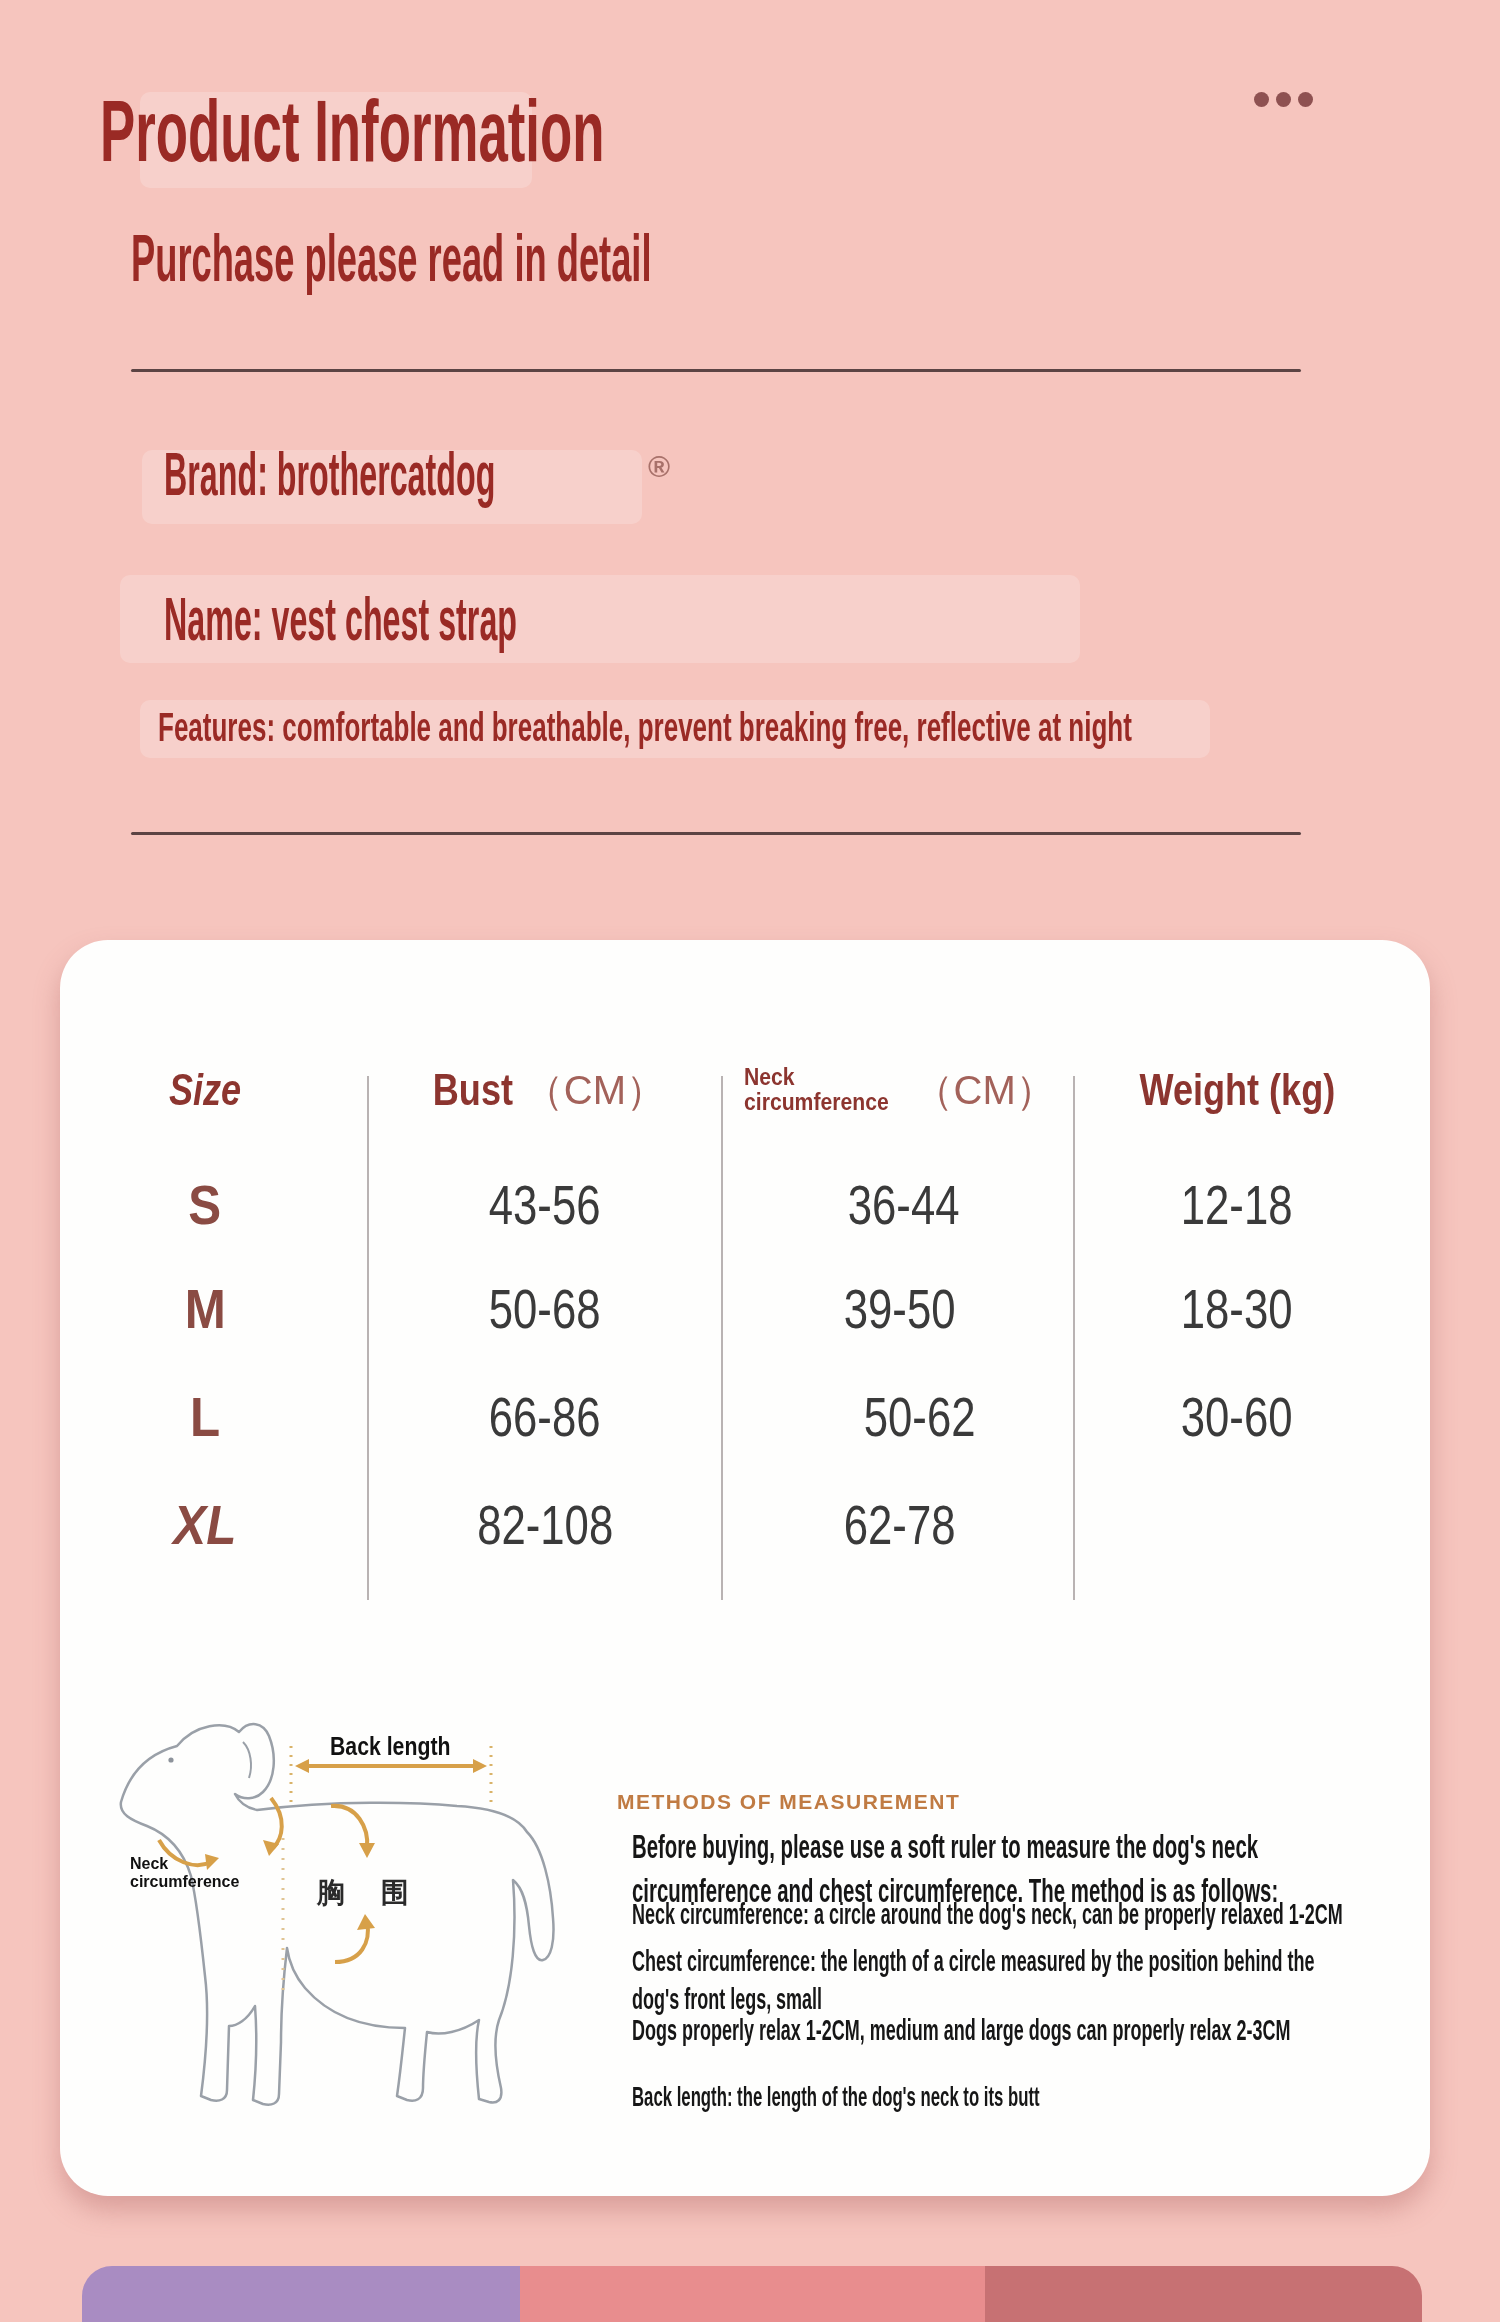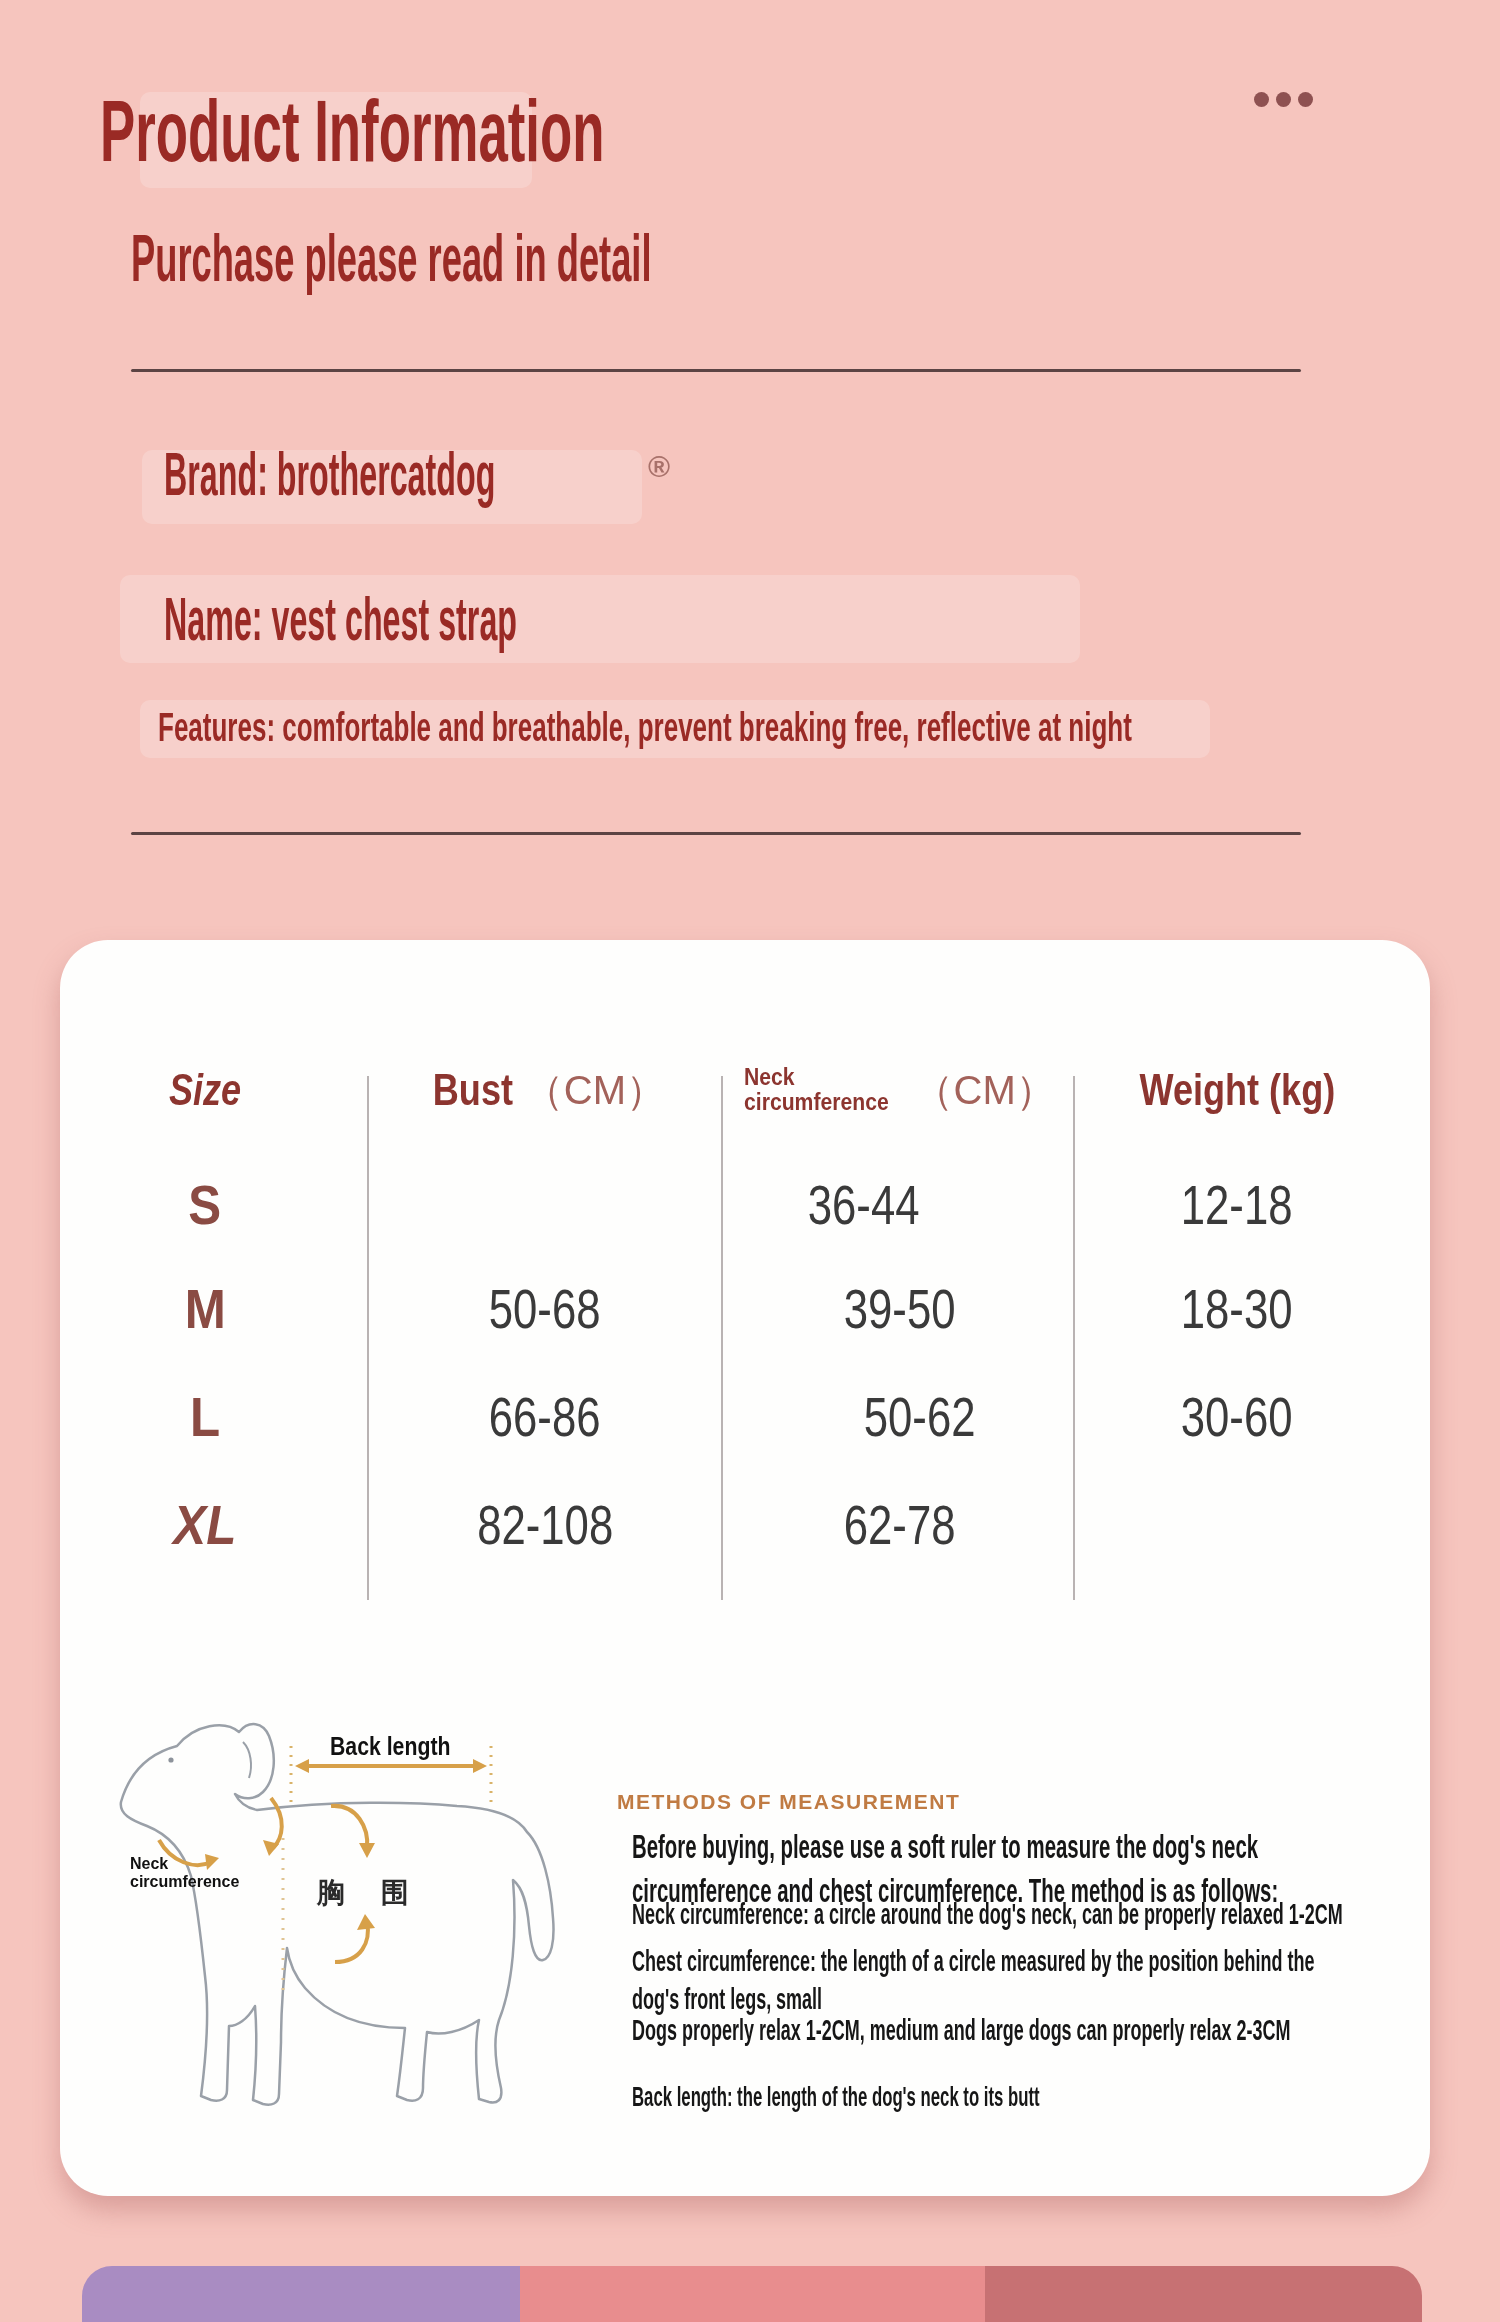--- a/index.html
+++ b/index.html
@@ -107,21 +107,24 @@
     <span class="t-colhead cxc">Weight (kg)</span>
   </div>
 
   <div class="vsep" style="left:367px;top:1076px;height:524px;"></div>
   <div class="vsep" style="left:721px;top:1076px;height:524px;"></div>
   <div class="vsep" style="left:1073px;top:1076px;height:524px;"></div>
 
   <div class="cell" style="left:120px;top:1168px;width:170px;height:72px;">
     <span class="t-sizeletter cxc">S</span>
     </div>
-  <div class="cell" style="left:694px;top:1168px;width:340px;height:72px;">
+  <div class="cell" style="left:380px;top:1168px;width:330px;height:72px;">
+    <span class="t-num cxc">43-56</span>
+    </div>
+  <div class="cell" style="left:734px;top:1168px;width:340px;height:72px;">
     <span class="t-num cxc">36-44</span>
     </div>
   <div class="cell" style="left:1077px;top:1168px;width:320px;height:72px;">
     <span class="t-num cxc">12-18</span>
     </div>
 
   <div class="cell" style="left:120px;top:1272px;width:170px;height:72px;">
     <span class="t-sizeletter cxc">M</span>
     </div>
   <div class="cell" style="left:380px;top:1272px;width:330px;height:72px;">

